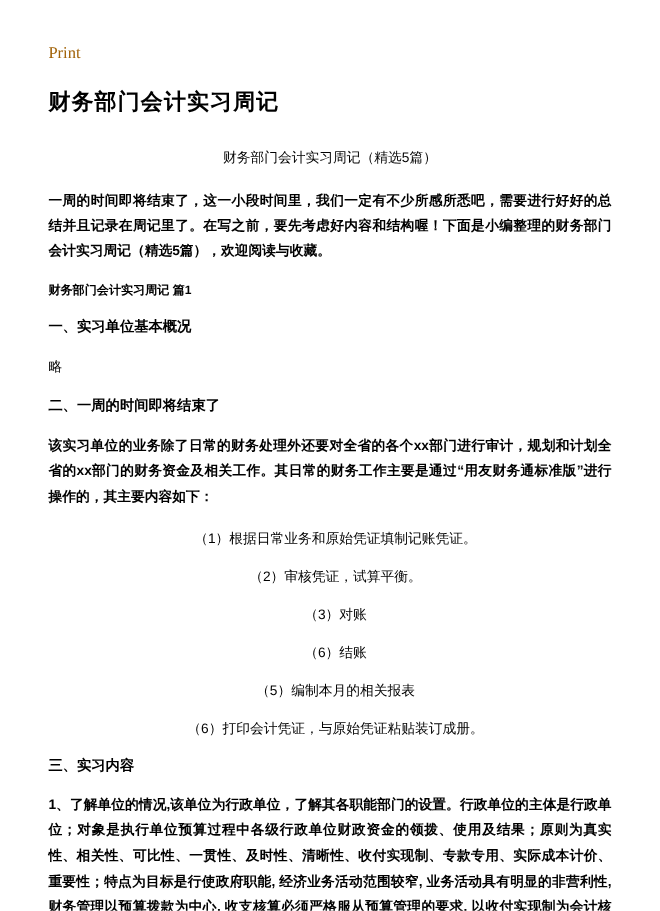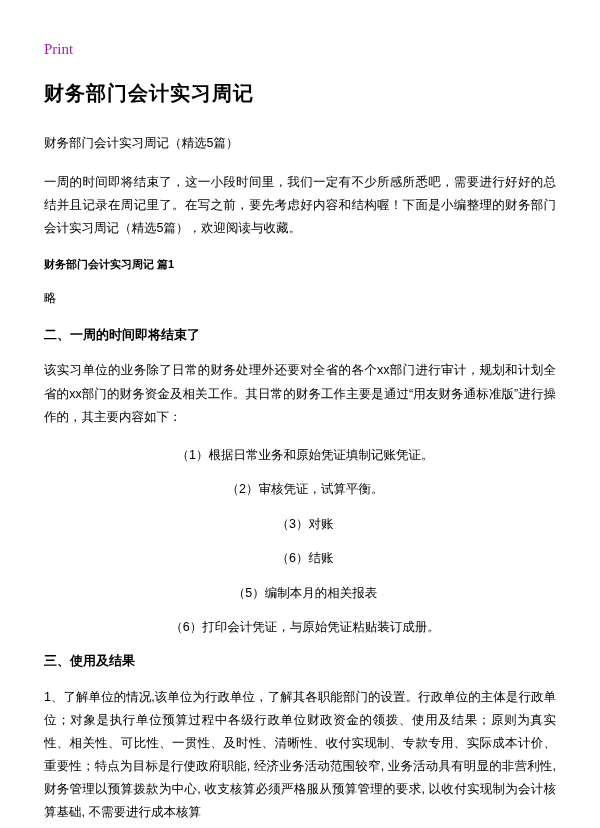--- a/index.html
+++ b/index.html
@@ -18,42 +18,44 @@
     position: relative;
     width: 600px;
     height: 828px;
     box-sizing: border-box;
     padding: 40px 44px 20px 44px;
   }
   .print-label {
     font-family: "Liberation Serif", "DejaVu Serif", serif;
     font-size: 15px;
     line-height: 1.2;
-    color: #a21caf;
+    color: #a16207;
     margin: 0 0 22px 0;
   }
   .doc-title {
     text-align: left;
     font-size: 20px;
     font-weight: bold;
     letter-spacing: 1px;
     margin: 0 0 26px 0;
     line-height: 1.3;
   }
   p.body-text {
     font-size: 12.5px;
     line-height: 1.85;
     margin: 0 0 15px 0;
     text-align: justify;
     text-justify: inter-ideograph;
+    font-weight: bold;
   }
   p.lead {
     font-size: 12.5px;
     line-height: 1.85;
     margin: 0 0 16px 0;
+    text-align: center;
   }
   h2.section-head {
     font-size: 13px;
     font-weight: bold;
     margin: 0 0 14px 0;
     line-height: 1.6;
   }
   h3.sub-head {
     font-size: 11px;
     font-weight: bold;
@@ -86,30 +88,31 @@
   <div class="print-label">Print</div>
 
   <h1 class="doc-title">财务部门会计实习周记</h1>
 
   <p class="lead">财务部门会计实习周记（精选5篇）</p>
 
   <p class="body-text">一周的时间即将结束了，这一小段时间里，我们一定有不少所感所悉吧，需要进行好好的总结并且记录在周记里了。在写之前，要先考虑好内容和结构喔！下面是小编整理的财务部门会计实习周记（精选5篇），欢迎阅读与收藏。</p>
 
   <h3 class="sub-head">财务部门会计实习周记 篇1</h3>
 
+  <h2 class="section-head">一、实习单位基本概况</h2>
   <p class="plain-line">略</p>
 
   <h2 class="section-head">二、一周的时间即将结束了</h2>
   <p class="body-text">该实习单位的业务除了日常的财务处理外还要对全省的各个xx部门进行审计，规划和计划全省的xx部门的财务资金及相关工作。其日常的财务工作主要是通过“用友财务通标准版”进行操作的，其主要内容如下：</p>
 
   <ol class="numbered">
     <li>（1）根据日常业务和原始凭证填制记账凭证。</li>
     <li>（2）审核凭证，试算平衡。</li>
     <li>（3）对账</li>
     <li>（6）结账</li>
     <li>（5）编制本月的相关报表</li>
     <li>（6）打印会计凭证，与原始凭证粘贴装订成册。</li>
   </ol>
 
-  <h2 class="section-head">三、使用及结果</h2>
+  <h2 class="section-head">三、实习内容</h2>
   <p class="body-text">1、了解单位的情况,该单位为行政单位，了解其各职能部门的设置。行政单位的主体是行政单位；对象是执行单位预算过程中各级行政单位财政资金的领拨、使用及结果；原则为真实性、相关性、可比性、一贯性、及时性、清晰性、收付实现制、专款专用、实际成本计价、重要性；特点为目标是行使政府职能, 经济业务活动范围较窄, 业务活动具有明显的非营利性, 财务管理以预算拨款为中心, 收支核算必须严格服从预算管理的要求, 以收付实现制为会计核算基础, 不需要进行成本核算</p>
 
 </div>
 
 </body></html>

